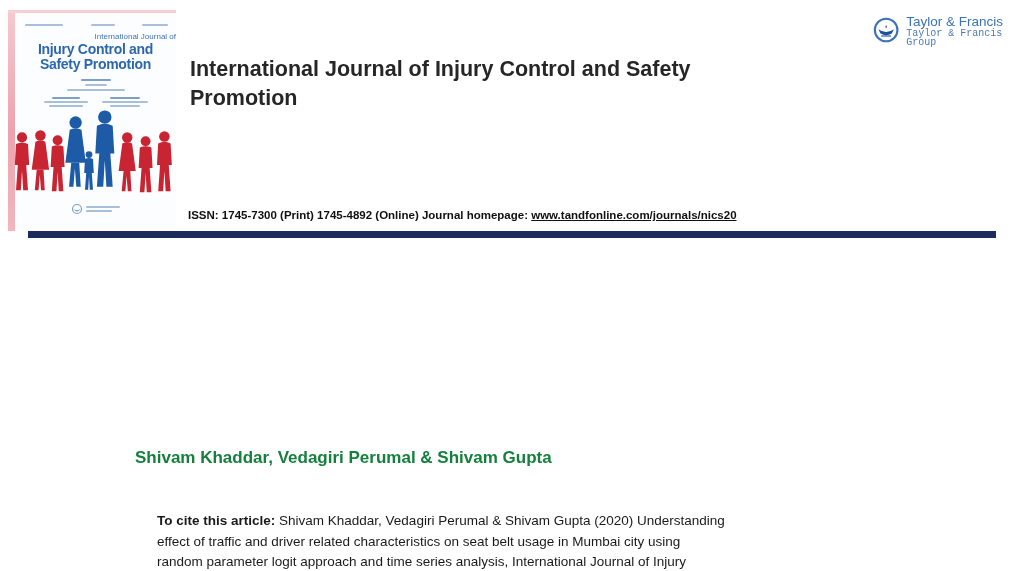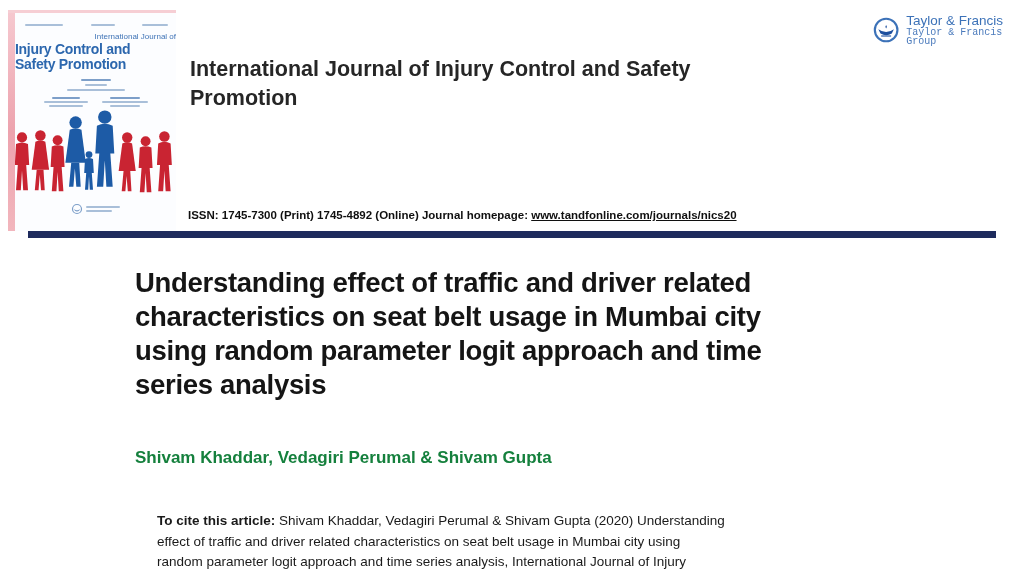--- a/index.html
+++ b/index.html
@@ -11,36 +11,36 @@
   
   .cover { position:absolute; left:8px; top:10px; width:168px; height:221px; background:#fdfdfd; }
   .cover-edge-left { position:absolute; left:0; top:0; width:7px; height:100%;
     background:linear-gradient(180deg,#f6c9d0 0%,#eda3ae 55%,#f2b6bd 100%); }
   .cover-edge-top { position:absolute; left:0; top:0; width:100%; height:3px; background:#f6ced4; }
   .cover-body { position:absolute; left:7px; top:3px; width:161px; height:218px; background:#fcfdff; overflow:hidden; }
   .bar { background:#a9bfd9; height:2px; border-radius:1px; }
   .cover-fineprint-row { position:absolute; top:11px; left:10px; right:8px; display:flex; justify-content:space-between; }
   .cover-series { position:absolute; top:19px; width:100%; text-align:right;
     font-size:8px; color:#3f73b6; }
-  .cover-title { position:absolute; top:29px; width:100%; text-align:left;
+  .cover-title { position:absolute; top:29px; width:100%; text-align:center;
     font-size:14px; line-height:15px; font-weight:bold; color:#2c67ae; letter-spacing:-0.3px; }
   .cover-editors { position:absolute; top:66px; width:100%; display:flex; flex-direction:column; align-items:center; gap:3px; }
   .cover-editor-cols { position:absolute; top:84px; width:100%; display:flex; justify-content:center; gap:14px; }
   .cover-editor-col { display:flex; flex-direction:column; align-items:center; gap:2px; }
   .cover-crowd { position:absolute; top:95px; left:0; width:161px; height:85px; }
   .cover-logo { position:absolute; top:190px; width:100%; display:flex; justify-content:center; align-items:center; gap:3px; }
   .cover-logo-lines { display:flex; flex-direction:column; gap:2px; }
 
   
   .journal-title { position:absolute; left:190px; top:55px; width:620px;
     font-size:21.5px; font-weight:bold; line-height:29px; color:#262626; }
   .issn-line { position:absolute; left:188px; top:209px; font-size:11.5px; font-weight:bold; color:#101010; }
   .issn-line a { color:#101010; text-decoration:underline; cursor:pointer; }
 
-  .tf-logo { position:absolute; left:872px; top:13px; display:flex; align-items:flex-start; }
+  .tf-logo { position:absolute; left:872px; top:13px; display:flex; align-items:center; }
   .tf-logo-text { margin-left:6px; }
   .tf-logo-name { font-size:13.5px; color:#3c72b8; line-height:15px; }
   .tf-logo-group { font-size:10px; color:#4a7abc; line-height:9px;font-family:Liberation Mono, monospace; }
 
   .navy-bar { position:absolute; left:28px; top:231px; width:968px; height:7px; background:#1e2b5d; }
 
   
   .article-title { position:absolute; left:135px; top:266px; width:780px;
     font-size:27.5px; font-weight:bold; line-height:34px; color:#151515; letter-spacing:-0.3px; }
   .authors { position:absolute; left:135px; top:448px; font-size:17px; font-weight:bold; color:#15803d; }
@@ -145,26 +145,20 @@
       <path d="M13 28.5 h14" stroke="#1d4f9e" stroke-width="1.6" fill="none"></path>
     </svg>
     <div class="tf-logo-text">
       <div class="tf-logo-name">Taylor &amp; Francis</div>
       <div class="tf-logo-group">Taylor &amp; Francis Group</div>
     </div>
   </div>
 
   <div class="navy-bar"></div>
 
-  <div class="article-title">
-    <div>Understanding effect of traffic and driver related</div>
-    <div>characteristics on seat belt usage in Mumbai city</div>
-    <div>using random parameter logit approach and time</div>
-    <div>series analysis</div>
-  </div>
 
   <div class="authors">Shivam Khaddar, Vedagiri Perumal &amp; Shivam Gupta</div>
 
   <div class="cite">
     <div><b>To cite this article:</b><span> Shivam Khaddar, Vedagiri Perumal &amp; Shivam Gupta (2020) Understanding</span></div>
     <div>effect of traffic and driver related characteristics on seat belt usage in Mumbai city using</div>
     <div>random parameter logit approach and time series analysis, International Journal of Injury</div>
   </div>
 
 </div>

